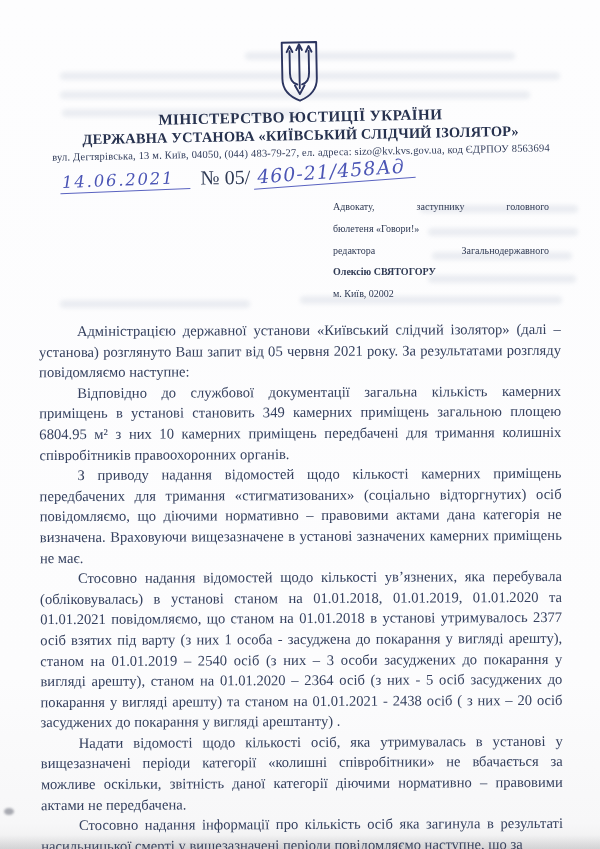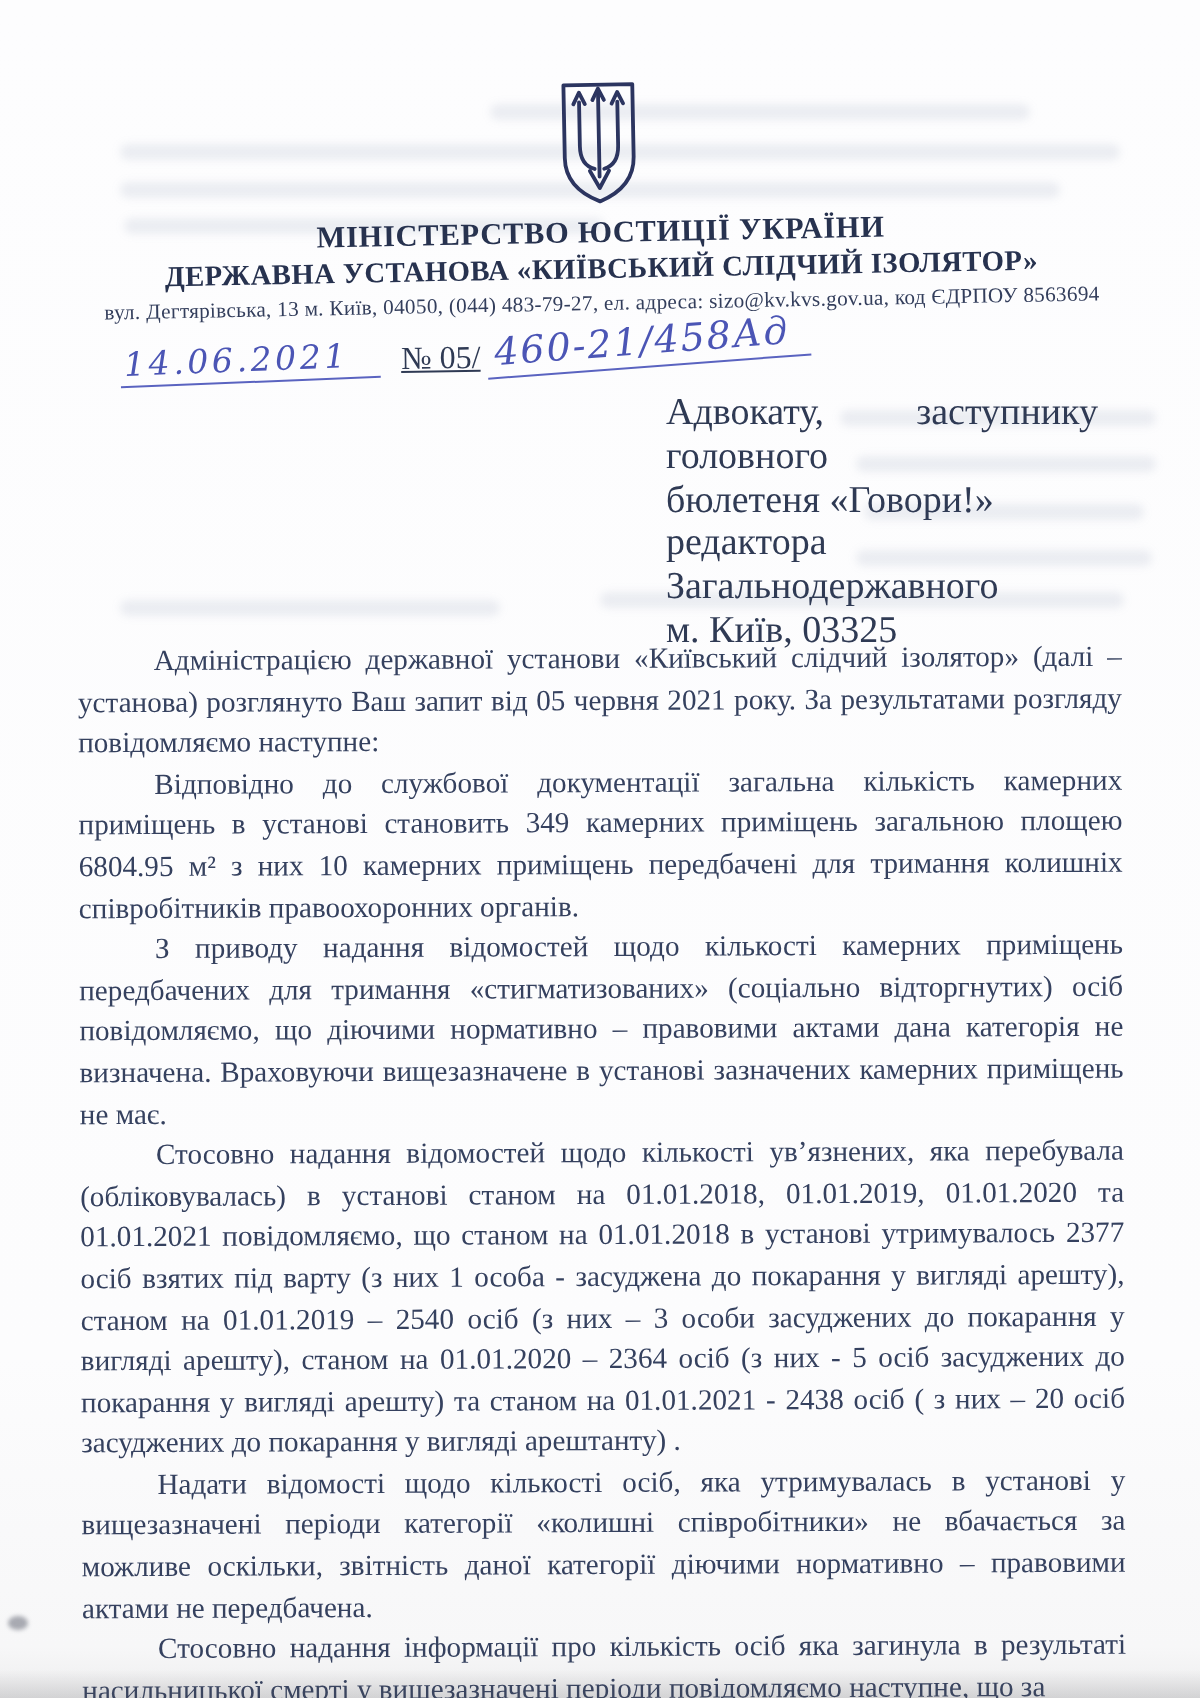--- a/index.html
+++ b/index.html
@@ -43,34 +43,34 @@
     font-style: italic;
     color: #4b55b5;
   }
   .hw-date {
     font-size: 16.5px; letter-spacing: 1.8px;
     padding: 0 16px 1px 2px;
     border-bottom: 1.6px solid #5a63c0;
     transform: rotate(-1.5deg);
   }
   .ref-prefix {
-    font-size: 16px; color: #2f3a54; margin: 0 4px 1px 10px; text-decoration: underline;
+    font-size: 20px; color: #2f3a54; margin: 0 4px 1px 10px;
   }
   .hw-num {
     font-size: 19px; letter-spacing: 1px;
     padding: 0 10px 1px 4px;
     border-bottom: 1.6px solid #5a63c0;
     transform: rotate(-3.5deg);
     transform-origin: left bottom;
   }
 
   
   .addressee {
     position: absolute; top: 196px; left: 333px; width: 216px;
-    font-size: 19px; line-height: 21.8px; color: #2f3a54;
+    font-size: 10px; line-height: 21.8px; color: #2f3a54;
   }
   .addr-line.j { text-align: justify; text-align-last: justify; }
   .addr-line.b { font-weight: bold; }
 
   
   .body-text {
     position: absolute; top: 320px; left: 40px; width: 522px;
     transform: rotate(-0.25deg);
   }
   .body-text p {
@@ -136,21 +136,22 @@
   <div class="refline">
     <span class="hw hw-date">14.06.2021</span>
     <span class="ref-prefix">№ 05/</span>
     <span class="hw hw-num">460-21/458Ад</span>
   </div>
 
   <div class="addressee">
     <div class="addr-line j">Адвокату, заступнику головного</div>
     <div class="addr-line">бюлетеня «Говори!»</div>
     <div class="addr-line j">редактора Загальнодержавного</div>
-    <div class="addr-line">м. Київ, 03325</div>
+    <div class="addr-line b">Олексію СВЯТОГОРУ</div>
+    <div class="addr-line">м. Київ, 02002</div>
   </div>
 
   <div class="body-text">
     <p>Адміністрацією державної установи «Київський слідчий ізолятор» (далі – установа) розглянуто Ваш запит від 05 червня 2021 року. За результатами розгляду повідомляємо наступне:</p>
     <p>Відповідно до службової документації загальна кількість камерних приміщень в установі становить 349 камерних приміщень загальною площею 6804.95 м² з них 10 камерних приміщень передбачені для тримання колишніх співробітників правоохоронних органів.</p>
     <p>З приводу надання відомостей щодо кількості камерних приміщень передбачених для тримання «стигматизованих» (соціально відторгнутих) осіб повідомляємо, що діючими нормативно – правовими актами дана категорія не визначена. Враховуючи вищезазначене в установі зазначених камерних приміщень не має.</p>
     <p>Стосовно надання відомостей щодо кількості ув’язнених, яка перебувала (обліковувалась) в установі станом на 01.01.2018, 01.01.2019, 01.01.2020 та 01.01.2021 повідомляємо, що станом на 01.01.2018 в установі утримувалось 2377 осіб взятих під варту (з них 1 особа - засуджена до покарання у вигляді арешту), станом на 01.01.2019 – 2540 осіб (з них – 3 особи засуджених до покарання у вигляді арешту), станом на 01.01.2020 – 2364 осіб (з них - 5 осіб засуджених до покарання у вигляді арешту) та станом на 01.01.2021 - 2438 осіб ( з них – 20 осіб засуджених до покарання у вигляді арештанту) .</p>
     <p>Надати відомості щодо кількості осіб, яка утримувалась в установі у вищезазначені періоди категорії «колишні співробітники» не вбачається за можливе оскільки, звітність даної категорії діючими нормативно – правовими актами не передбачена.</p>
     <p>Стосовно надання інформації про кількість осіб яка загинула в результаті насильницької смерті у вищезазначені періоди повідомляємо наступне, що за</p>
   </div>

